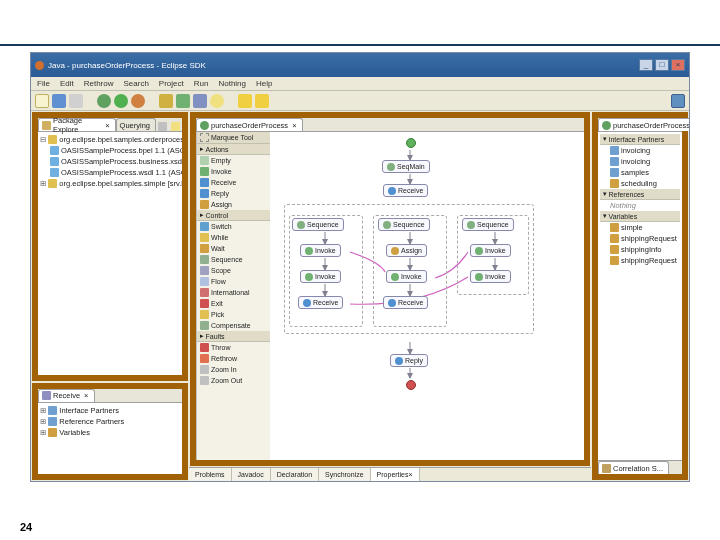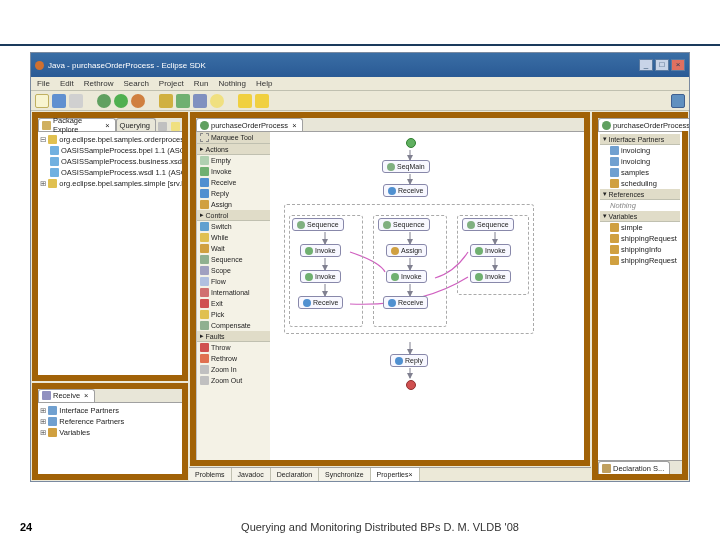--- a/index.html
+++ b/index.html
@@ -419,26 +419,25 @@
                   <span>shippingInfo</span>
                 </div>
               <div class="treerow indent1">
                   <span class="ico" style="background:#d0a040;"></span>
                   <span>shippingRequest</span>
                 </div>
             </div>
             <div class="tabrow" style="border-top:1px solid #a0a0a0;border-bottom:none;">
                 <div class="tab">
                   <span class="ico" style="background:#c0a060;"></span>
-                  <span>Declaration S...</span>
+                  <span>Correlation S...</span>
                 </div>
               </div>
           </div>
         </div>
       </div>
     </div>
 
   </div>
   <div class="slide-footer">
     <span class="pgnum">24</span>
-    <span class="subtitle">Querying and Monitoring Distributed BPs D. M. VLDB '08</span>
   </div>
 </div>
 
 </body></html>

